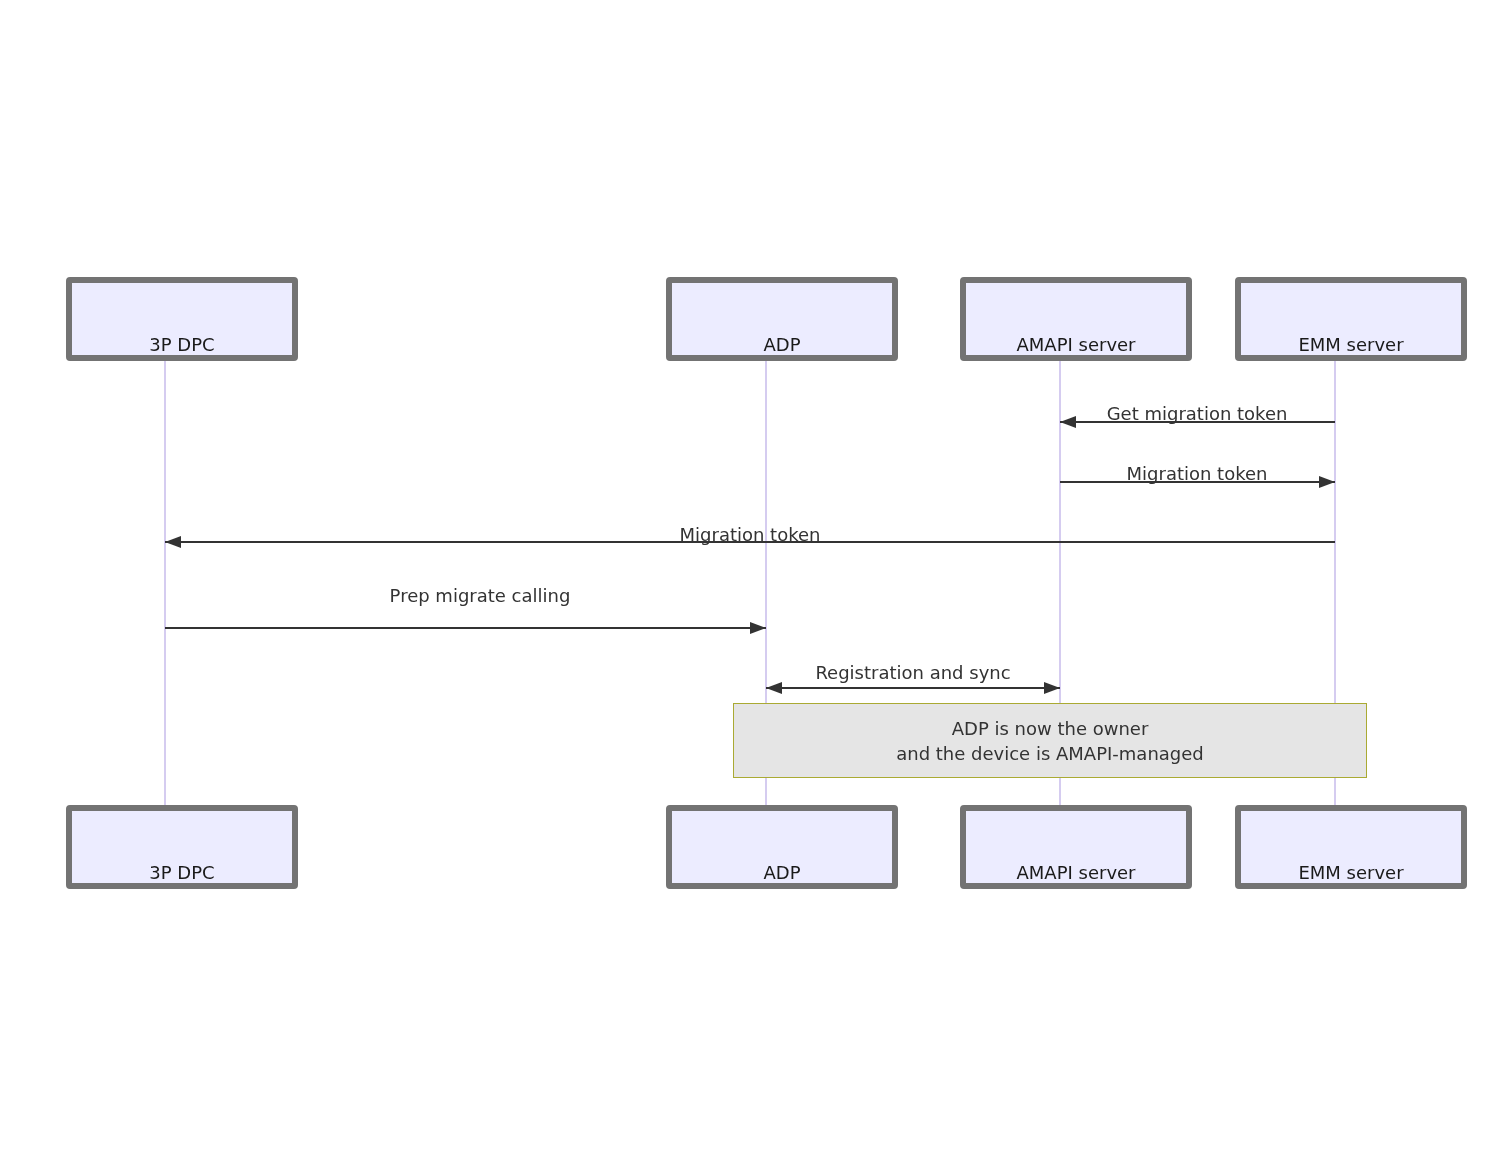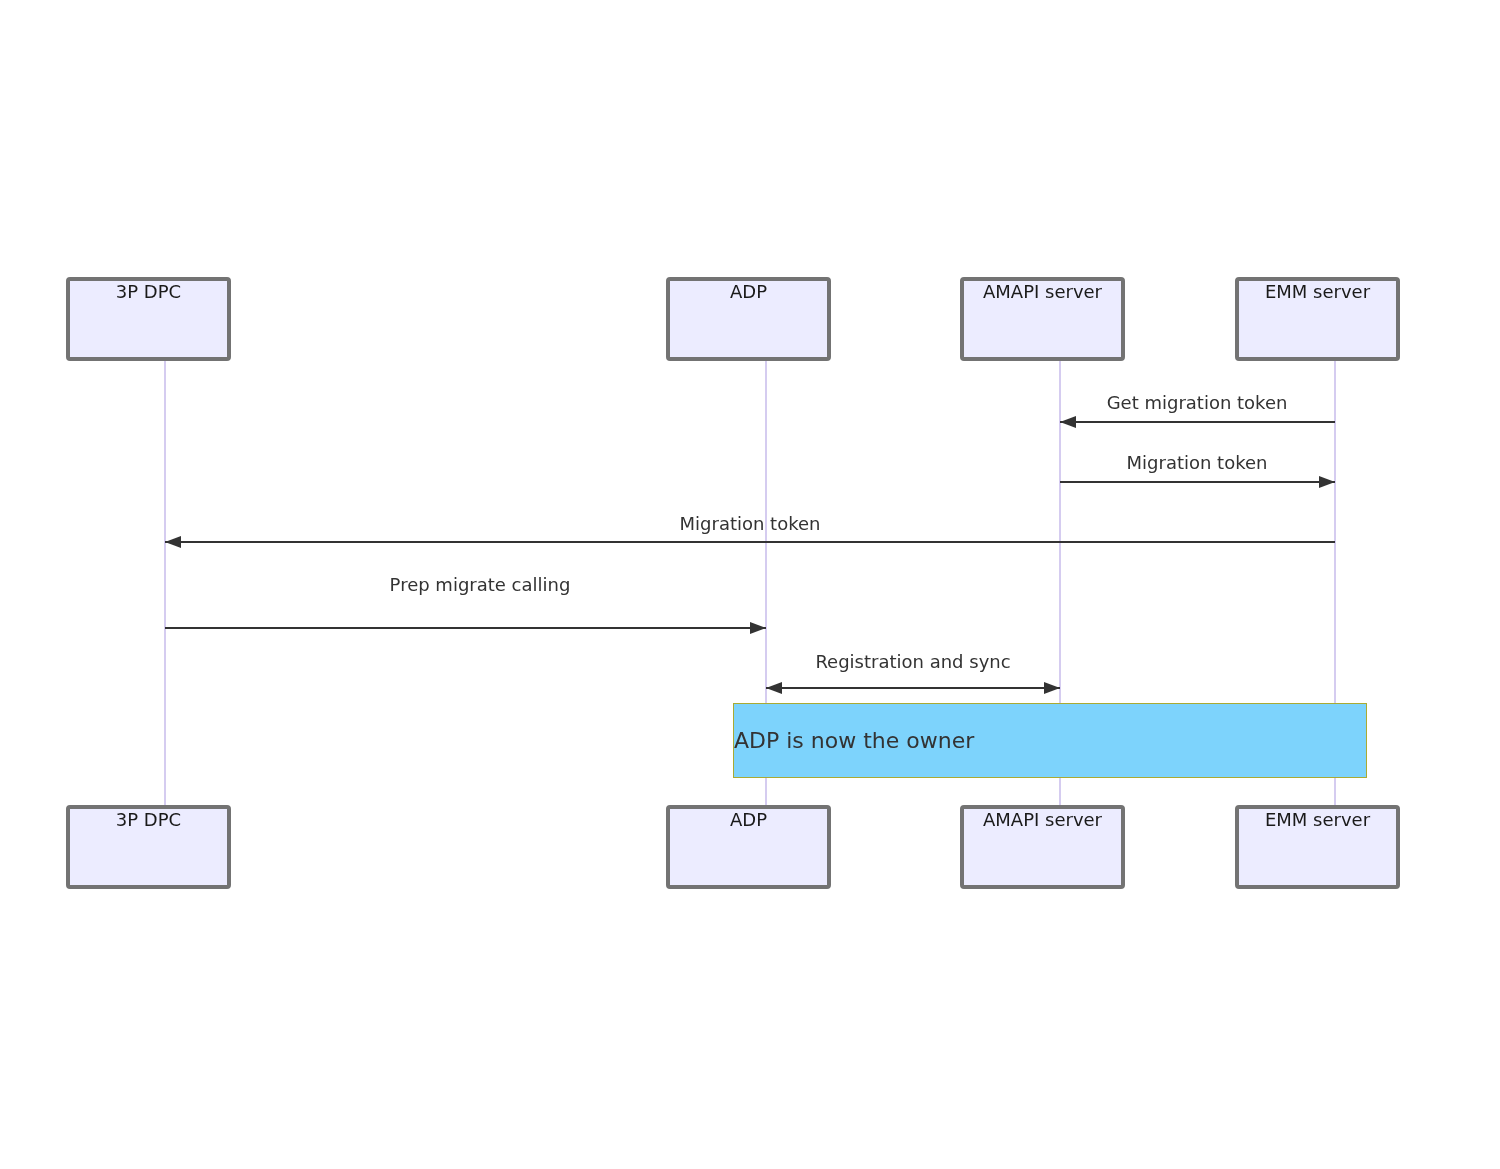--- a/index.html
+++ b/index.html
@@ -17,40 +17,41 @@
   }
   .lifeline {
     position: absolute;
     top: 361px;
     height: 444px;
     width: 2px;
     background: #d5ccf0;
   }
   .actor {
     position: absolute;
-    width: 165px;
+    width: 232px;
     height: 84px;
     background: #ececff;
-    border: 4px solid #737373;
+    border: 6px solid #737373;
     border-radius: 4px;
     box-sizing: border-box;
     display: flex;
-    align-items: flex-start;
+    align-items: flex-end;
     justify-content: center;
     font-size: 18px;
     color: #1a1a1a;
   }
   .msg-label {
     position: absolute;
     transform: translateX(-50%);
     white-space: nowrap;
     font-size: 18px;
     line-height: 24px;
     color: #333333;
     text-align: center;
+    margin-top: 11px;
   }
   .msg-line {
     position: absolute;
     height: 2px;
     background: #333333;
   }
   .arrowhead {
     position: absolute;
     width: 0;
     height: 0;
@@ -63,28 +64,28 @@
   .arrowhead.point-right {
     border-width: 6px 0 6px 16px;
     border-color: transparent transparent transparent #333333;
   }
   .note {
     position: absolute;
     left: 733px;
     top: 703px;
     width: 634px;
     height: 75px;
-    background: #7dd3fc;
+    background: #e5e5e5;
     border: 1px solid #aaaa33;
     box-sizing: border-box;
     display: flex;
     flex-direction: column;
-    align-items: flex-start;
+    align-items: center;
     justify-content: center;
-    font-size: 22px;
+    font-size: 18px;
     line-height: 25px;
     color: #333333;
     text-align: center;
   }
 </style>
 </head>
 <body>
 
 <div class="diagram">
 
@@ -124,20 +125,21 @@
   <div class="msg-line" style="left:165px;top:627px;width:601px"></div>
   <div class="arrowhead point-right" style="left:750px;top:622px"></div>
 
   <div class="msg-label" style="left:913px;top:650px"><span>Registration and sync</span></div>
   <div class="msg-line" style="left:766px;top:687px;width:294px"></div>
   <div class="arrowhead point-left" style="left:766px;top:682px"></div>
   <div class="arrowhead point-right" style="left:1044px;top:682px"></div>
 
   <div class="note">
     <div>ADP is now the owner</div>
+    <div>and the device is AMAPI-managed</div>
   </div>
 
   <div class="actor" style="left:66px;top:805px">
       <span>3P DPC</span>
     </div>
   <div class="actor" style="left:666px;top:805px">
       <span>ADP</span>
     </div>
   <div class="actor" style="left:960px;top:805px">
       <span>AMAPI server</span>

